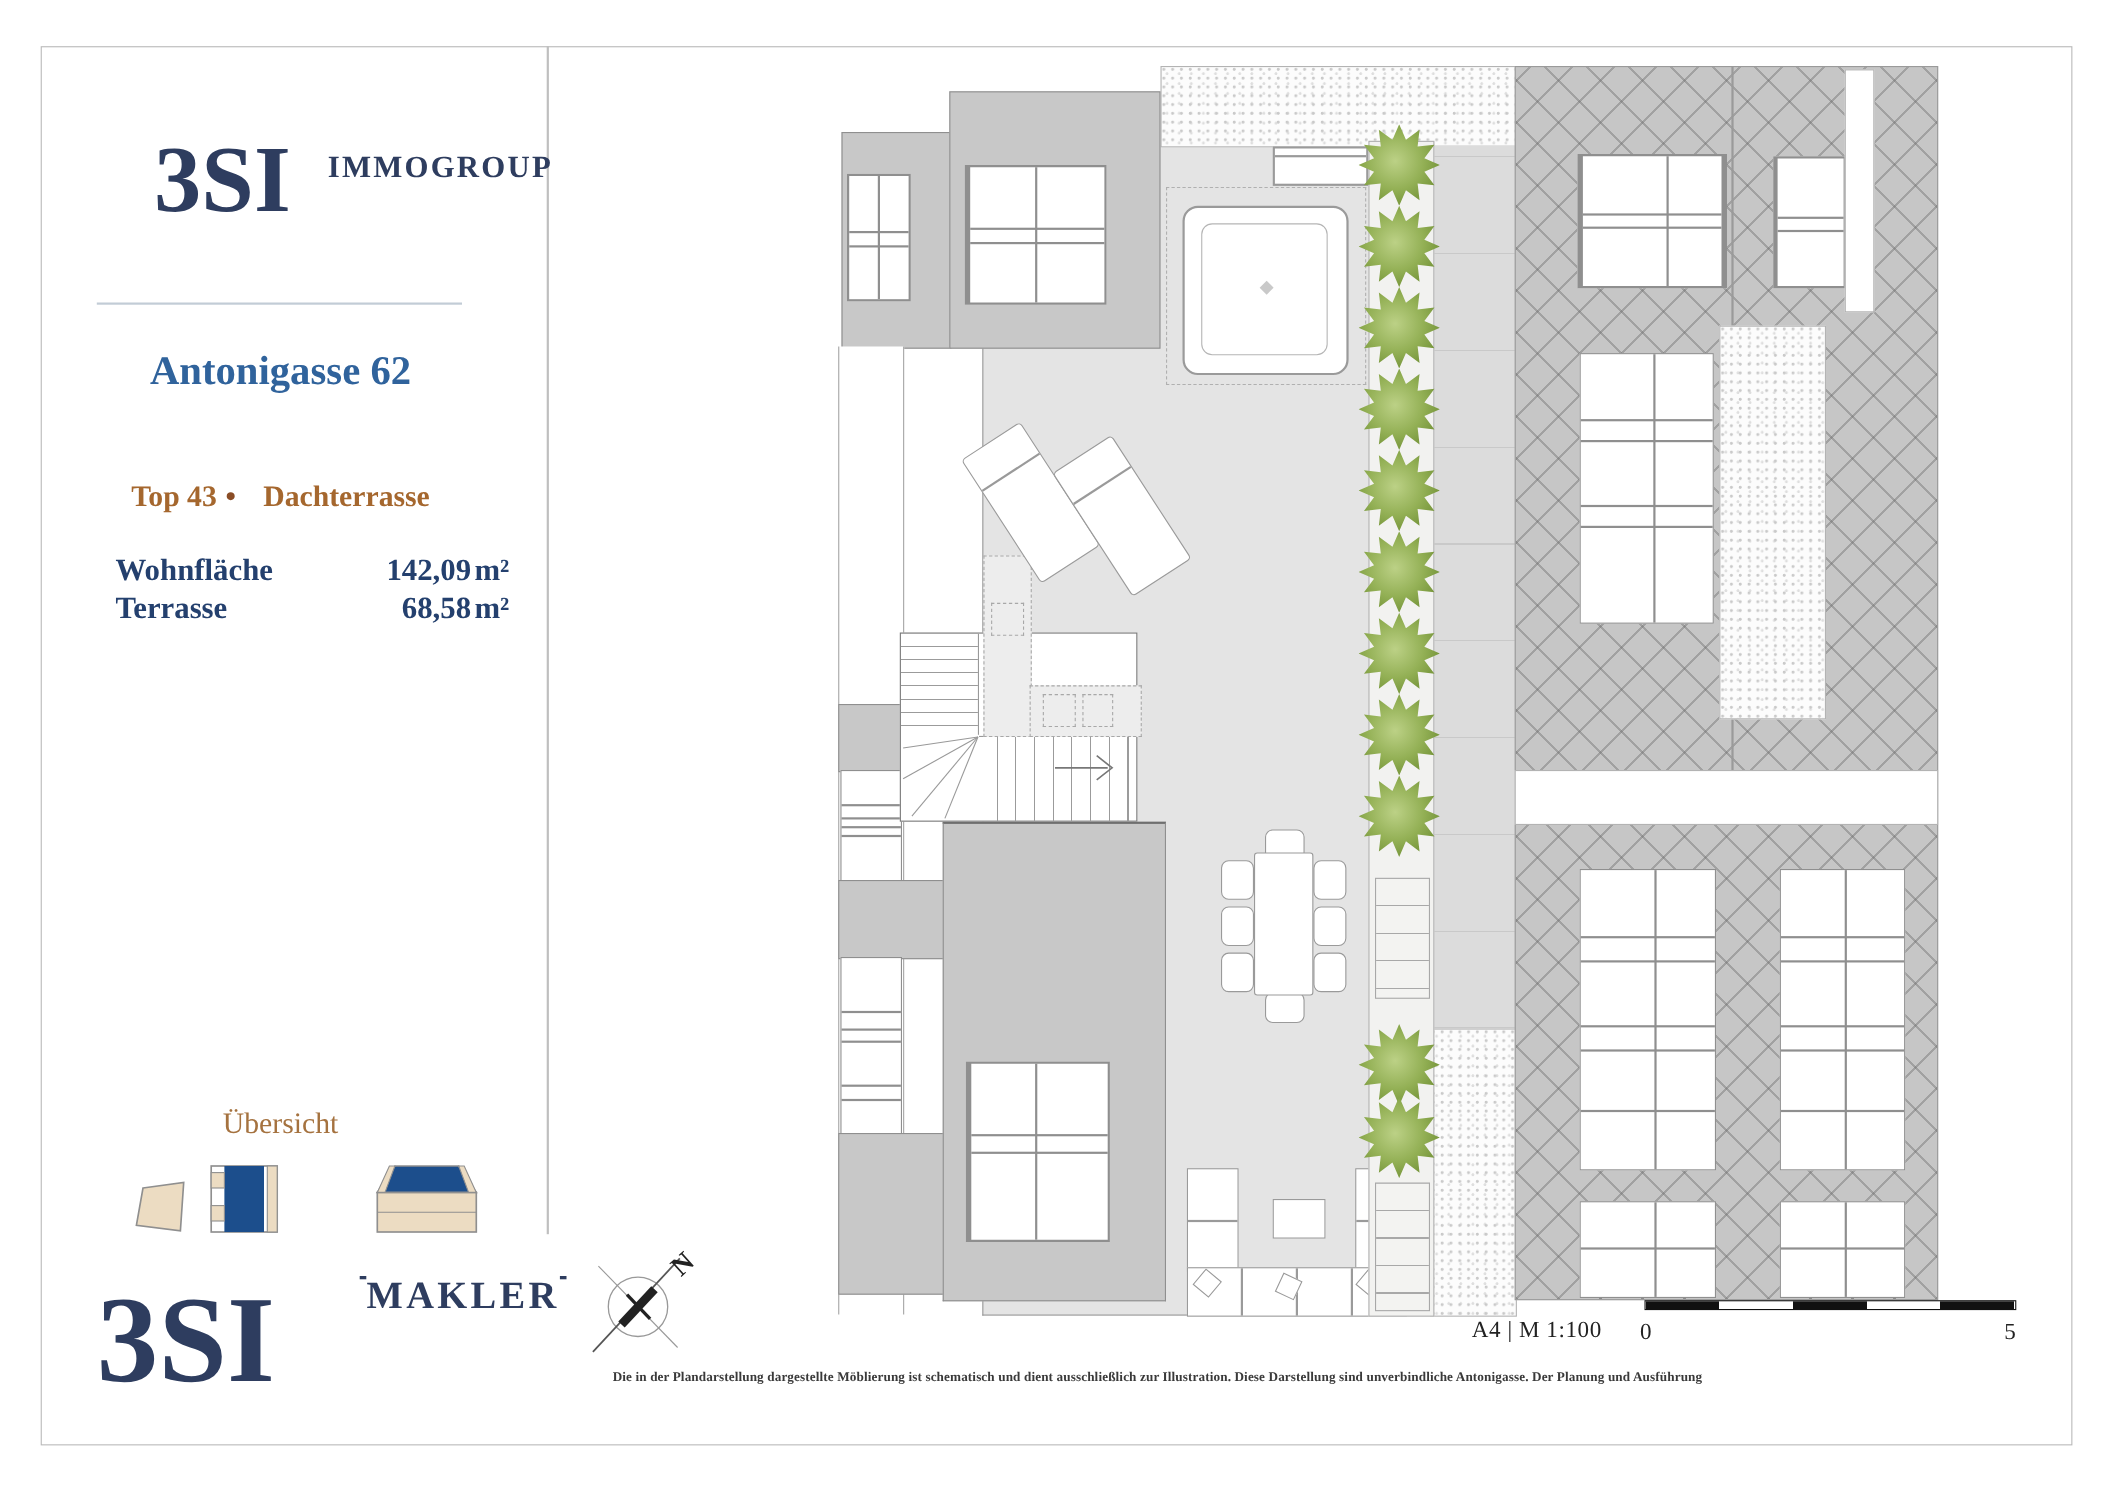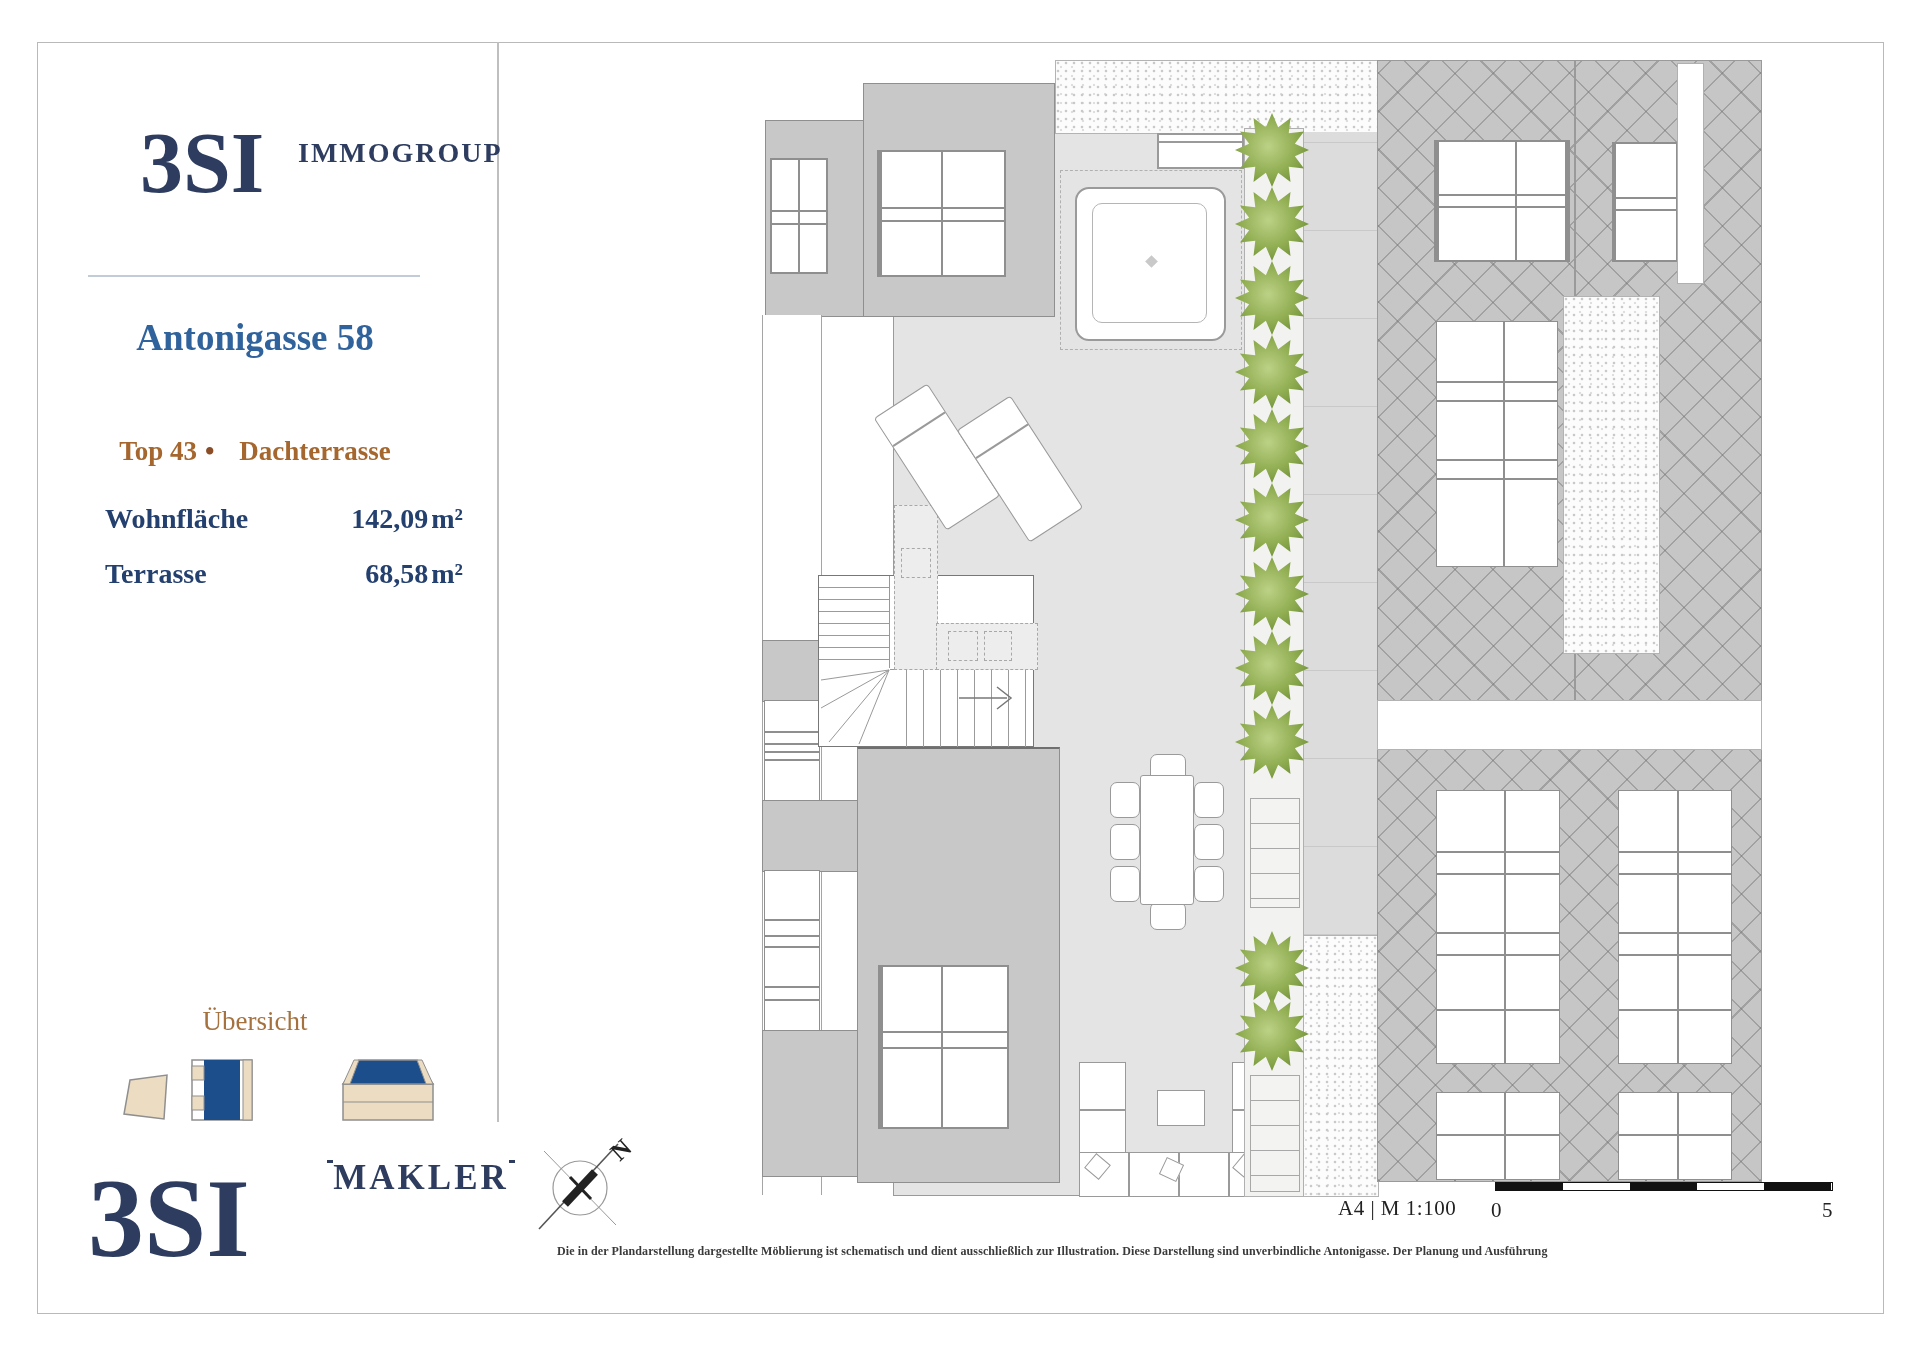--- a/index.html
+++ b/index.html
@@ -61,33 +61,33 @@
   <div class="abs wordmark" style="left:298px;top:138px;width:106px;height:76px;">
     <div class="rule"></div>
     <div class="wm-t" style="font-size:28px;">IMMO</div>
     <div class="wm-t" style="font-size:28px;">GROUP</div>
     <div class="rule"></div>
   </div>
 
   <div class="abs hdivider"></div>
 
   <div class="abs addr">
-    <div>Antonigasse 58</div>
+    <div>Antonigasse 62</div>
   </div>
 
   <div class="abs unitline">
     <span>Top 43</span><span style="color:#8a4d26;margin:0 4px 0 8px;">•</span>
     <span style="margin-left:14px;">Dachterrasse</span>
   </div>
 
   <div class="abs arearow" style="top:505px;">
     <span>Wohnfläche</span>
     <span><span>142,09</span><span style="margin-left:3px;">m²</span></span>
   </div>
-  <div class="abs arearow" style="top:540px;margin-top:20px;">
+  <div class="abs arearow" style="top:540px;">
     <span>Terrasse</span>
     <span><span>68,58</span><span style="margin-left:3px;">m²</span></span>
   </div>
 
   <div class="abs ovtitle">Übersicht</div>
   <svg class="abs" style="left:100px;top:1052px;" width="345" height="74" viewBox="0 0 345 74">
     <polygon points="30,28 67,23 64,67 24,62" fill="#ecdcc2" stroke="#8f8f8f" stroke-width="1.5"></polygon>
     <rect x="92" y="8" width="60" height="60" fill="#fff" stroke="#8f8f8f" stroke-width="1.5"></rect>
     <rect x="104" y="8" width="36" height="60" fill="#1c4e8c"></rect>
     <rect x="92" y="14" width="12" height="14" fill="#ecdcc2" stroke="#8f8f8f" stroke-width="1"></rect>

